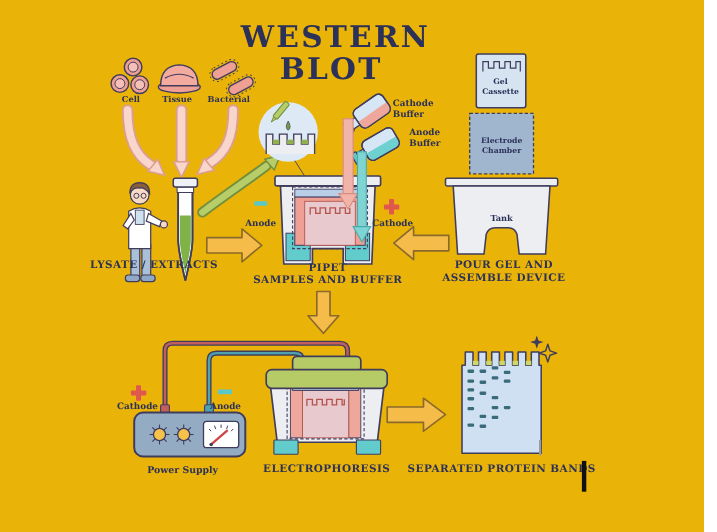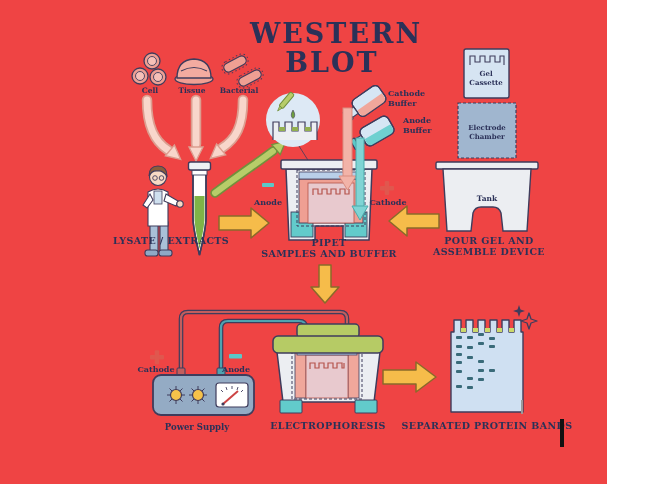--- a/index.html
+++ b/index.html
@@ -1,17 +1,17 @@
 <!DOCTYPE html>
 <html><head>
 <meta charset="utf-8">
 <style>
   html,body{margin:0;padding:0;background:#ffffff;}
-  #stage{position:relative;width:576px;height:484px;background:#ef4444;overflow:hidden;
-         font-family:"DejaVu Serif", serif;padding-left:31px;}
+  #stage{position:relative;width:640px;height:484px;background:#eab308;overflow:hidden;
+         font-family:"DejaVu Serif", serif;}
   svg text{font-family:"DejaVu Serif", serif;fill:#2b3158;font-weight:bold;}
   .lbl-title{font-size:27px;letter-spacing:2px;}
   .lbl-step{font-size:9.5px;letter-spacing:.4px;}
   .lbl-small{font-size:7.5px;}
   .lbl-buf{font-size:8px;}
   .lbl-ps{font-size:8.5px;}
   .lbl-tiny{font-size:7px;}
 </style>
 </head>
 <body>

